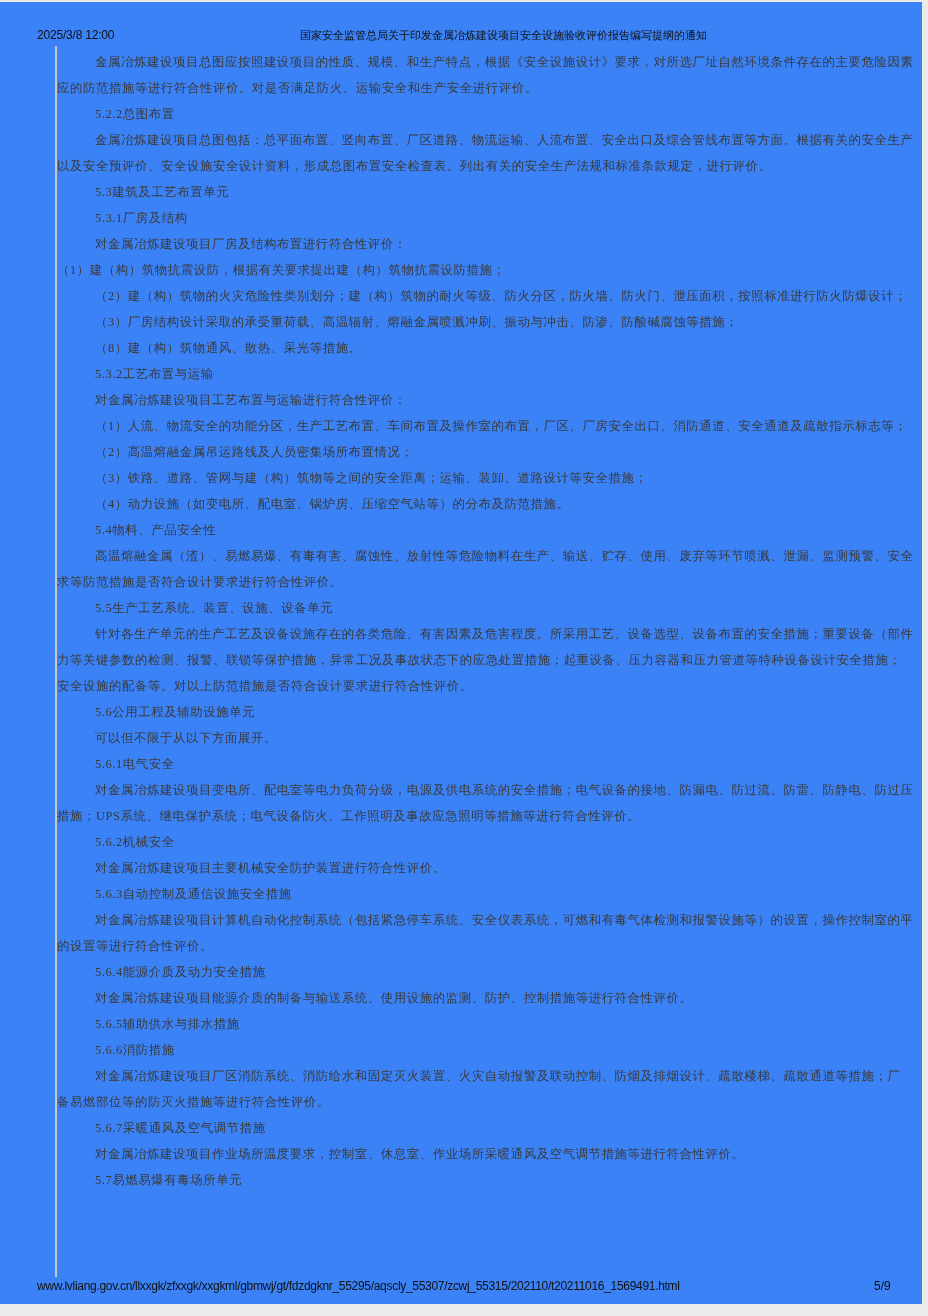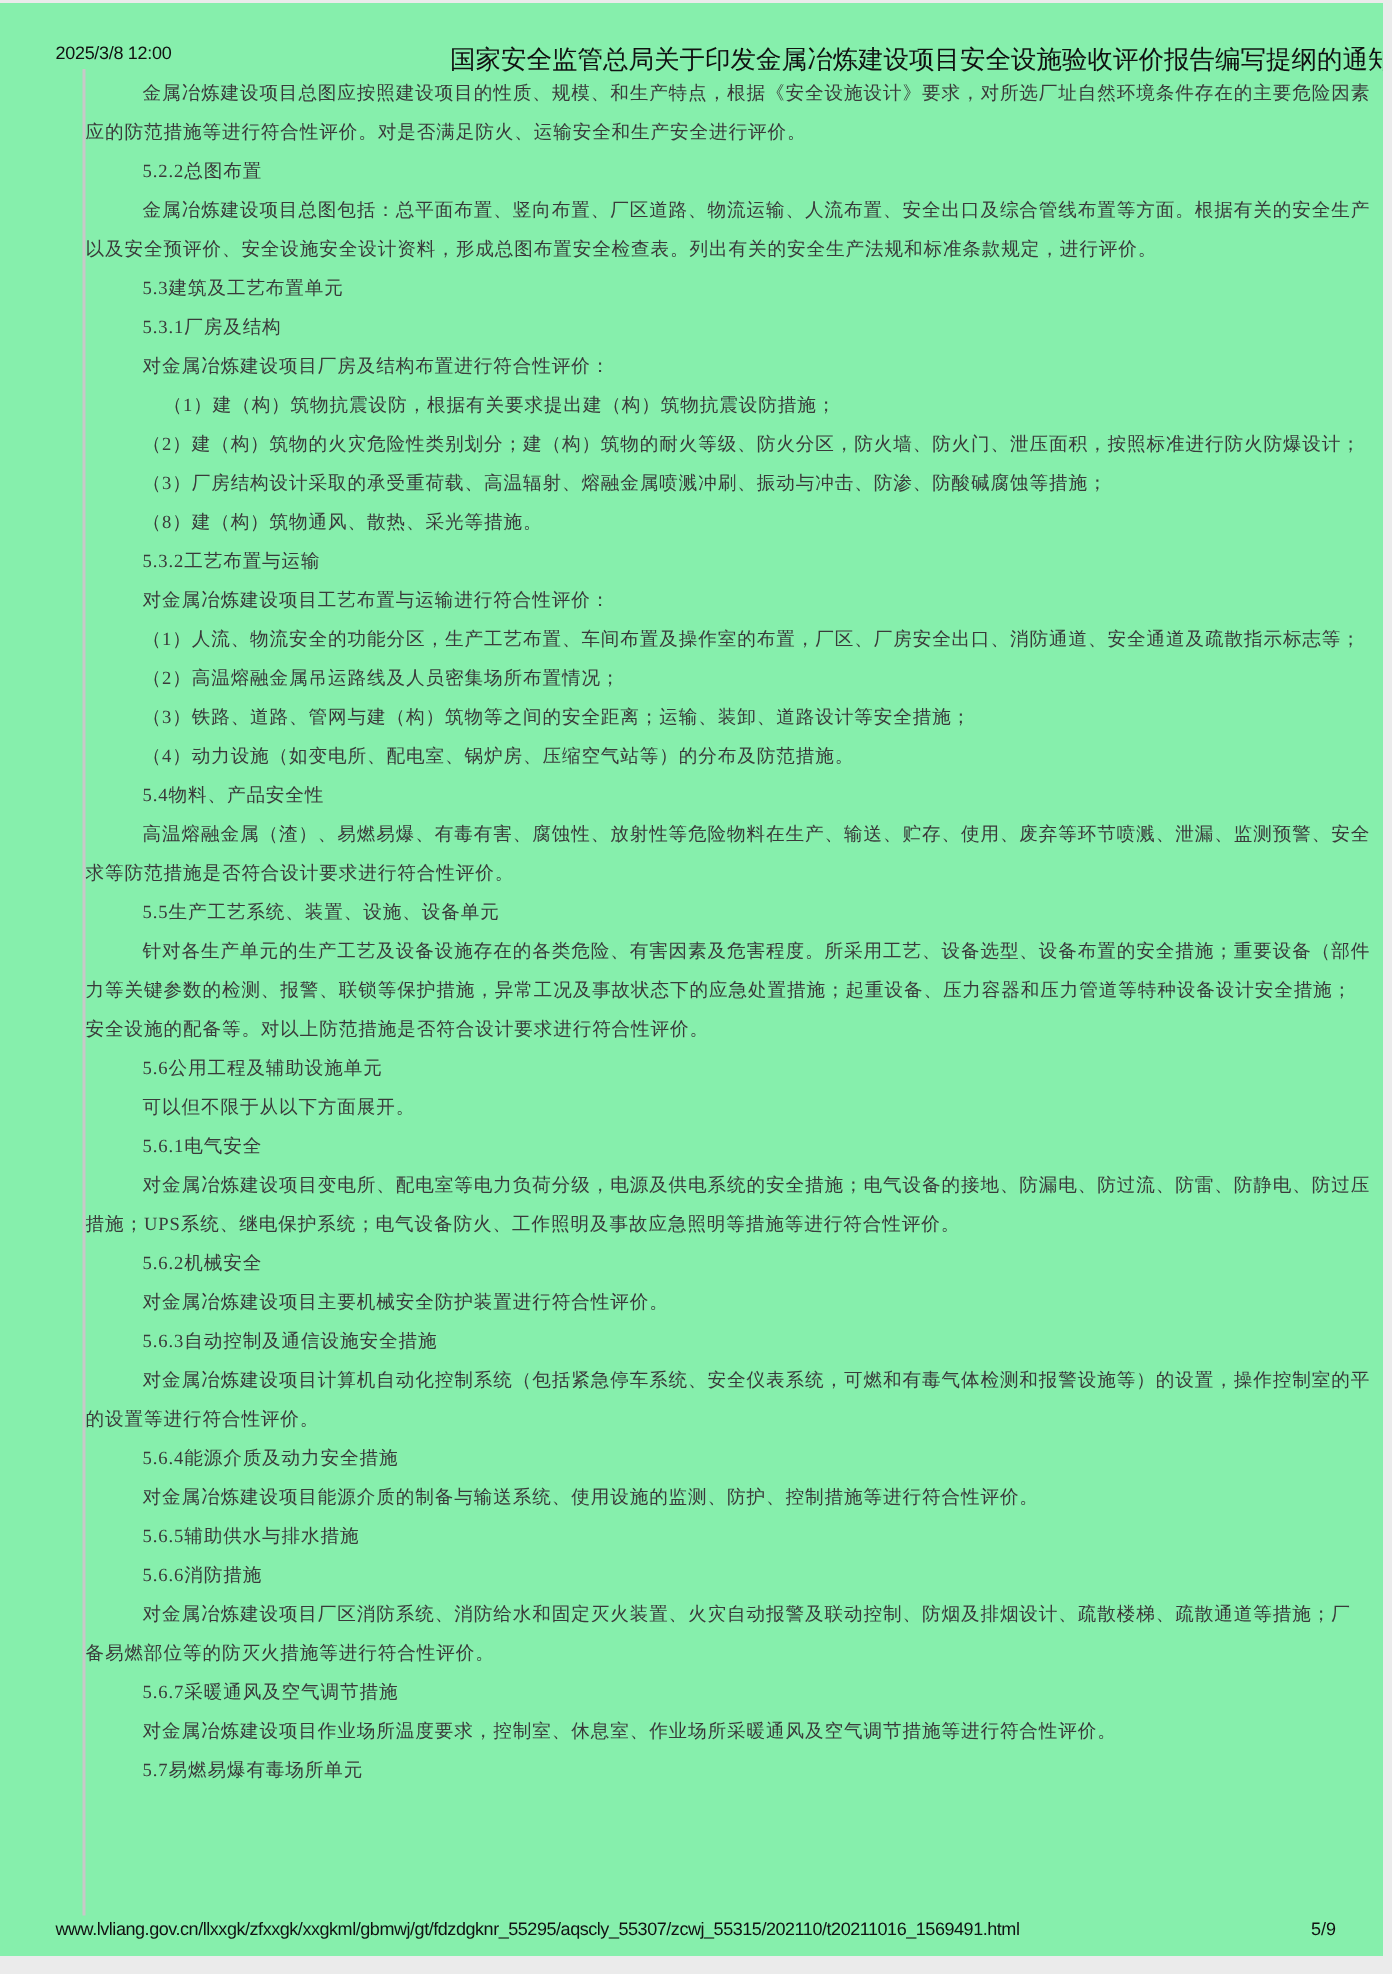--- a/index.html
+++ b/index.html
@@ -6,30 +6,30 @@
     body {
       width: 928px; height: 1316px; overflow: hidden;
       background: #ebebeb;
       font-family: "Liberation Serif", "DejaVu Serif", serif;
       color: #333;
       position: relative;
     }
     .page {
       position: absolute; left: 0; top: 2px;
       width: 922px; height: 1302px;
-      background: #86efac;
+      background: #3b82f6;
       overflow: hidden;
     }
     .print-header {
       position: absolute; top: 26px; left: 0; width: 922px; height: 16px;
       font-family: "Liberation Sans", "DejaVu Sans", sans-serif;
       font-size: 12px; color: #111;
     }
     .print-header .date { position: absolute; left: 37px; top: 0; letter-spacing: -0.2px; }
-    .print-header .title { position: absolute; left: 300px; top: 0; font-size: 17px; white-space: nowrap; }
+    .print-header .title { position: absolute; left: 300px; top: 0; font-size: 11px; white-space: nowrap; }
     .content {
       position: absolute; left: 55px; top: 44px; width: 867px; height: 1228px;
       border-left: 2px solid #c8c8c8;
       overflow: hidden;
     }
     .content p {
       margin: 0; padding: 0;
       font-size: 12.4px; line-height: 26px;
       white-space: nowrap;
       color: #3a3a3a;
@@ -56,21 +56,21 @@
 
   <div class="content" style="padding-top:3px;">
     <p class="indent">金属冶炼建设项目总图应按照建设项目的性质、规模、和生产特点，根据《安全设施设计》要求，对所选厂址自然环境条件存在的主要危险因素</p>
     <p class="cont">应的防范措施等进行符合性评价。对是否满足防火、运输安全和生产安全进行评价。</p>
     <p class="indent">5.2.2总图布置</p>
     <p class="indent">金属冶炼建设项目总图包括：总平面布置、竖向布置、厂区道路、物流运输、人流布置、安全出口及综合管线布置等方面。根据有关的安全生产</p>
     <p class="cont">以及安全预评价、安全设施安全设计资料，形成总图布置安全检查表。列出有关的安全生产法规和标准条款规定，进行评价。</p>
     <p class="indent">5.3建筑及工艺布置单元</p>
     <p class="indent">5.3.1厂房及结构</p>
     <p class="indent">对金属冶炼建设项目厂房及结构布置进行符合性评价：</p>
-    <p class="cont" style="padding-left:52px;text-indent:-0px;">（1）建（构）筑物抗震设防，根据有关要求提出建（构）筑物抗震设防措施；</p>
+    <p class="cont" style="text-indent:-0px;">（1）建（构）筑物抗震设防，根据有关要求提出建（构）筑物抗震设防措施；</p>
     <p class="indent">（2）建（构）筑物的火灾危险性类别划分；建（构）筑物的耐火等级、防火分区，防火墙、防火门、泄压面积，按照标准进行防火防爆设计；</p>
     <p class="indent">（3）厂房结构设计采取的承受重荷载、高温辐射、熔融金属喷溅冲刷、振动与冲击、防渗、防酸碱腐蚀等措施；</p>
     <p class="indent">（8）建（构）筑物通风、散热、采光等措施。</p>
     <p class="indent">5.3.2工艺布置与运输</p>
     <p class="indent">对金属冶炼建设项目工艺布置与运输进行符合性评价：</p>
     <p class="indent">（1）人流、物流安全的功能分区，生产工艺布置、车间布置及操作室的布置，厂区、厂房安全出口、消防通道、安全通道及疏散指示标志等；</p>
     <p class="indent">（2）高温熔融金属吊运路线及人员密集场所布置情况；</p>
     <p class="indent">（3）铁路、道路、管网与建（构）筑物等之间的安全距离；运输、装卸、道路设计等安全措施；</p>
     <p class="indent">（4）动力设施（如变电所、配电室、锅炉房、压缩空气站等）的分布及防范措施。</p>
     <p class="indent">5.4物料、产品安全性</p>

